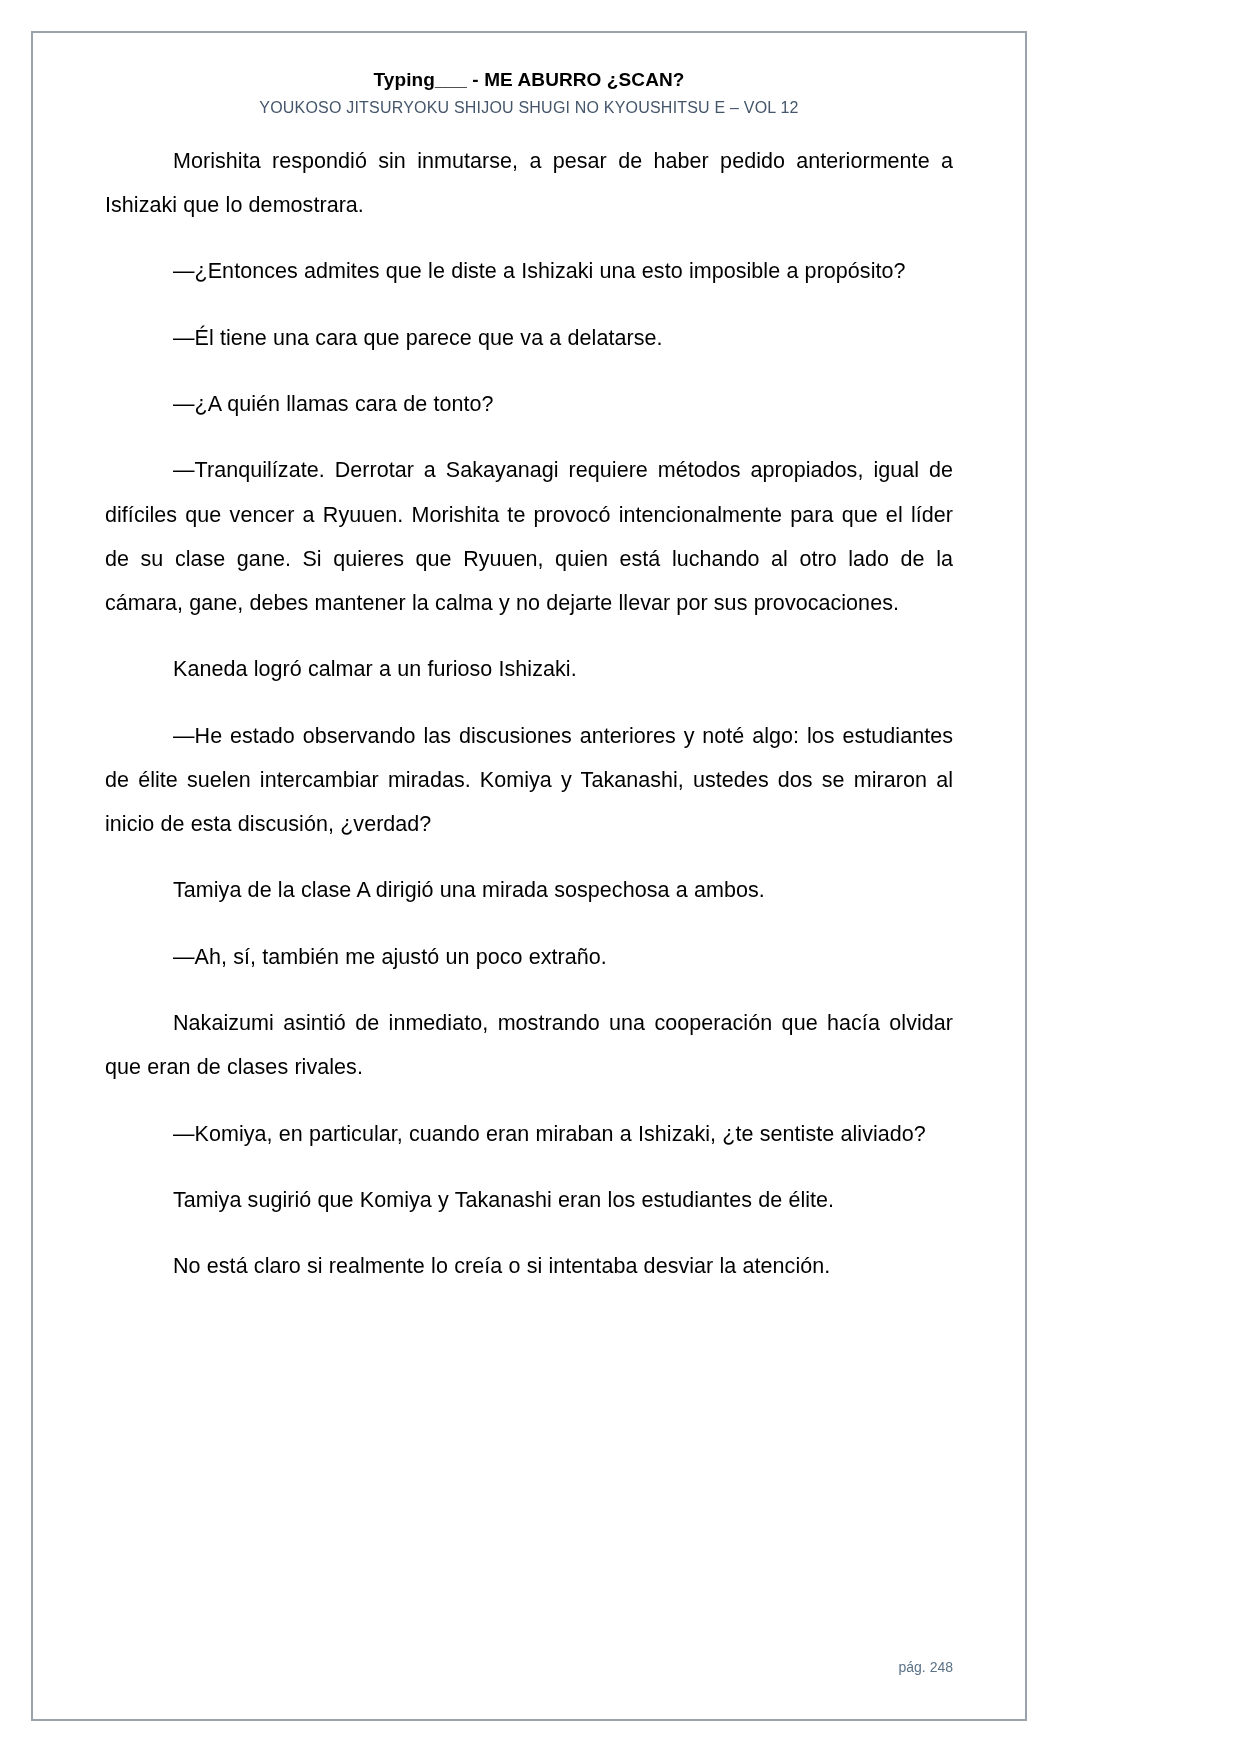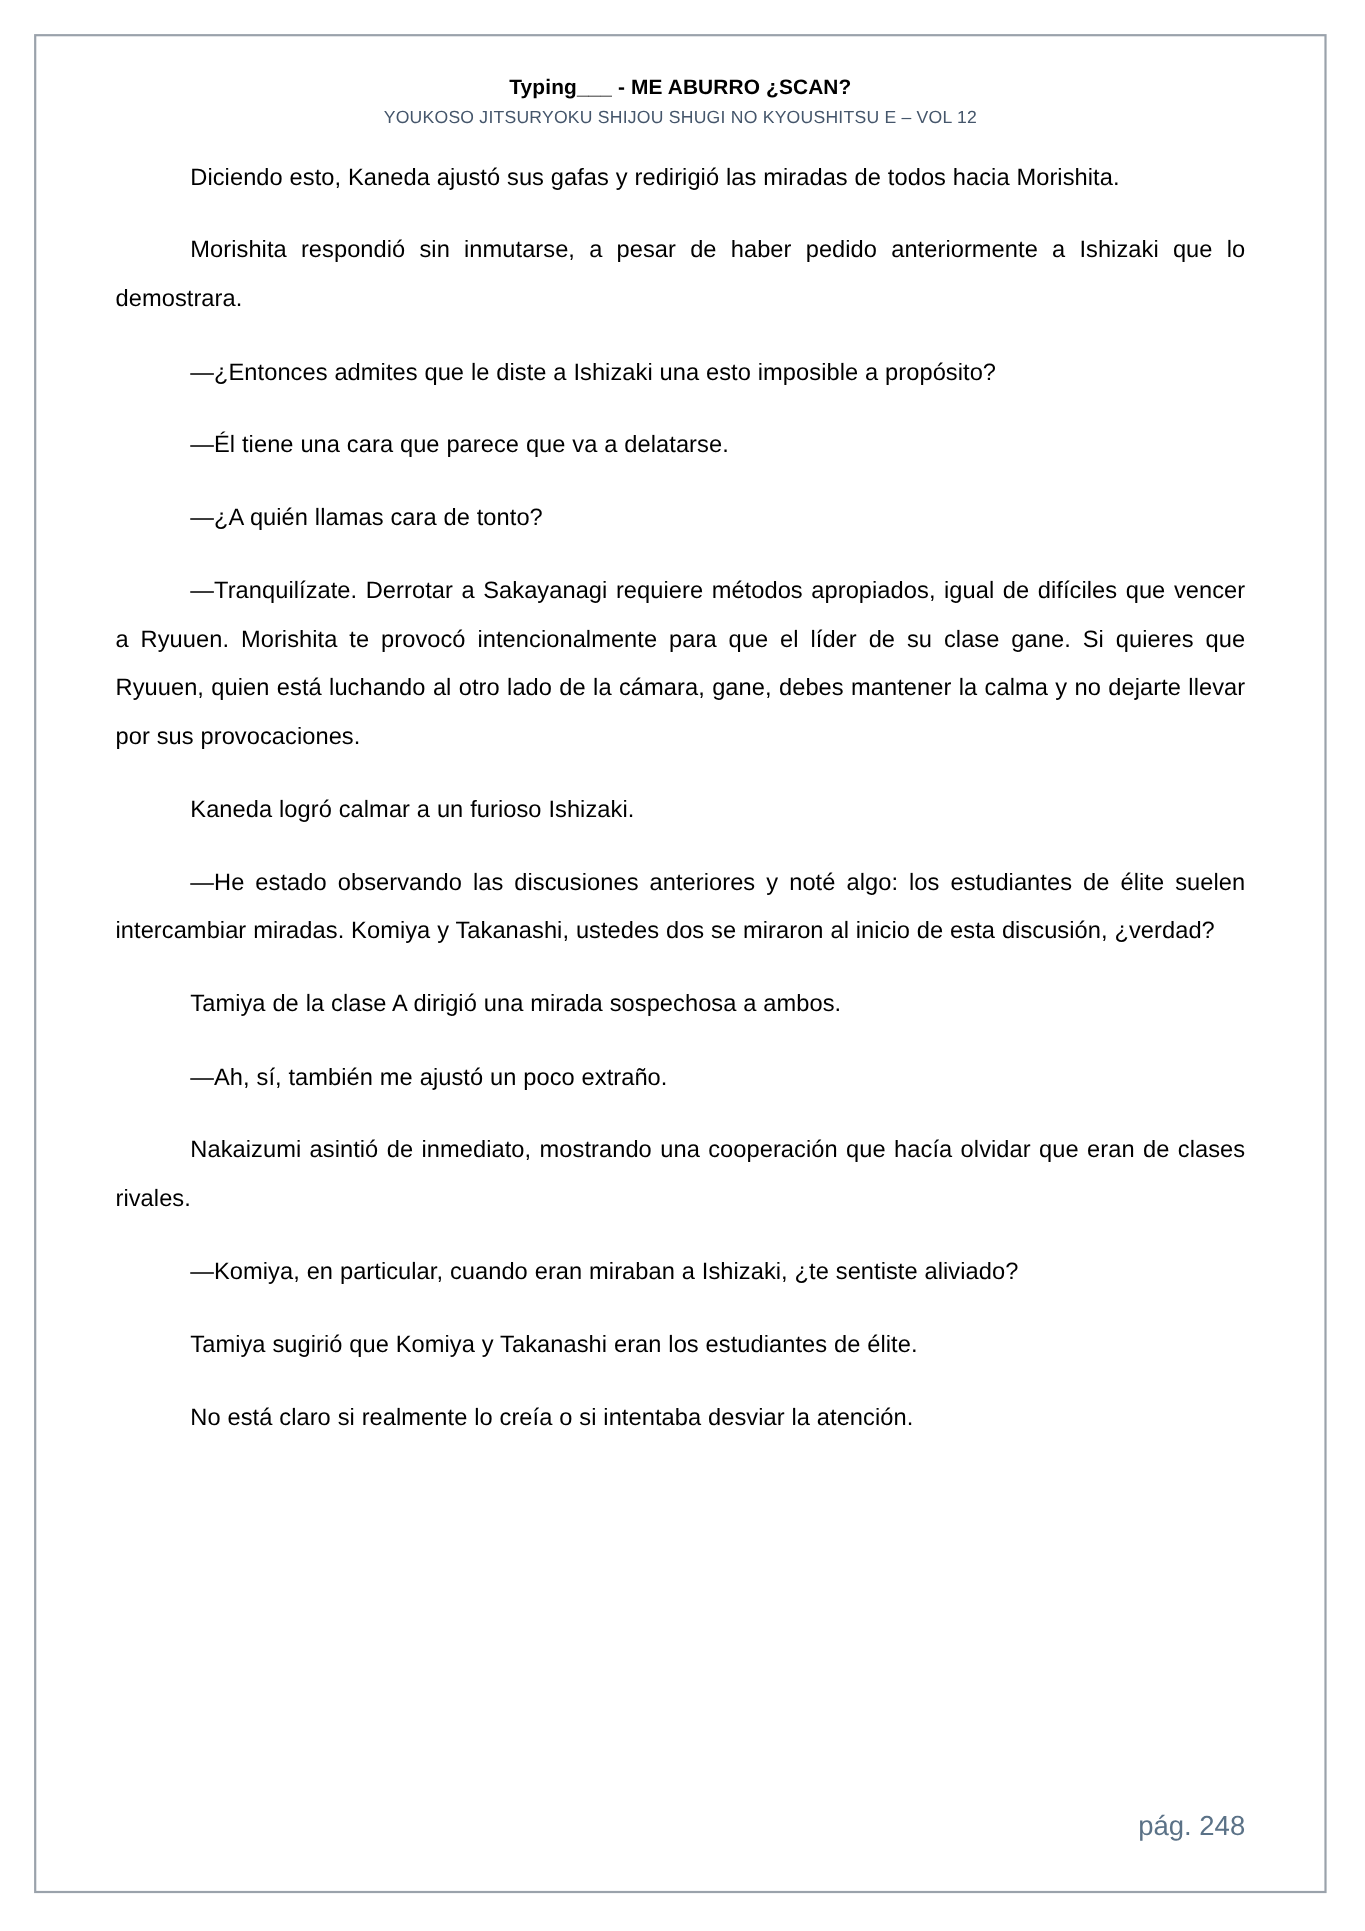--- a/index.html
+++ b/index.html
@@ -10,21 +10,21 @@
   body {
     width: 1241px;
     height: 1755px;
     font-family: "Liberation Sans", sans-serif;
     -webkit-font-smoothing: antialiased;
   }
   .page-frame {
     position: absolute;
     left: 31px;
     top: 31px;
-    width: 1175px;
+    width: 996px;
     height: 1690px;
     border: 2px solid #9aa2ab;
     box-sizing: border-box;
     background: #ffffff;
   }
   .page-inner {
     position: absolute;
     left: 0;
     top: 0;
     right: 0;
@@ -66,38 +66,37 @@
     letter-spacing: 0.05px;
     word-spacing: 0.2px;
   }
   .doc-footer {
     position: absolute;
     right: 72px;
     bottom: 44px;
     text-align: right;
   }
   .footer-page {
-    font-size: 25px;
+    font-size: 14px;
     color: #5b7287;
     margin: 0;
   }
 </style>
 </head>
 <body>
 
 <div class="page-frame">
   <div class="page-inner">
 
     <div class="doc-header">
       <p class="header-title">Typing___ - ME ABURRO ¿SCAN?</p>
       <p class="header-subtitle">YOUKOSO JITSURYOKU SHIJOU SHUGI NO KYOUSHITSU E – VOL 12</p>
     </div>
 
     <div class="body-text">
-      <p class="para">Diciendo esto, Kaneda ajustó sus gafas y redirigió las miradas de todos hacia Morishita.</p>
       <p class="para">Morishita respondió sin inmutarse, a pesar de haber pedido anteriormente a Ishizaki que lo demostrara.</p>
       <p class="para">—¿Entonces admites que le diste a Ishizaki una esto imposible a propósito?</p>
       <p class="para">—Él tiene una cara que parece que va a delatarse.</p>
       <p class="para">—¿A quién llamas cara de tonto?</p>
       <p class="para">—Tranquilízate. Derrotar a Sakayanagi requiere métodos apropiados, igual de difíciles que vencer a Ryuuen. Morishita te provocó intencionalmente para que el líder de su clase gane. Si quieres que Ryuuen, quien está luchando al otro lado de la cámara, gane, debes mantener la calma y no dejarte llevar por sus provocaciones.</p>
       <p class="para">Kaneda logró calmar a un furioso Ishizaki.</p>
       <p class="para">—He estado observando las discusiones anteriores y noté algo: los estudiantes de élite suelen intercambiar miradas. Komiya y Takanashi, ustedes dos se miraron al inicio de esta discusión, ¿verdad?</p>
       <p class="para">Tamiya de la clase A dirigió una mirada sospechosa a ambos.</p>
       <p class="para">—Ah, sí, también me ajustó un poco extraño.</p>
       <p class="para">Nakaizumi asintió de inmediato, mostrando una cooperación que hacía olvidar que eran de clases rivales.</p>

